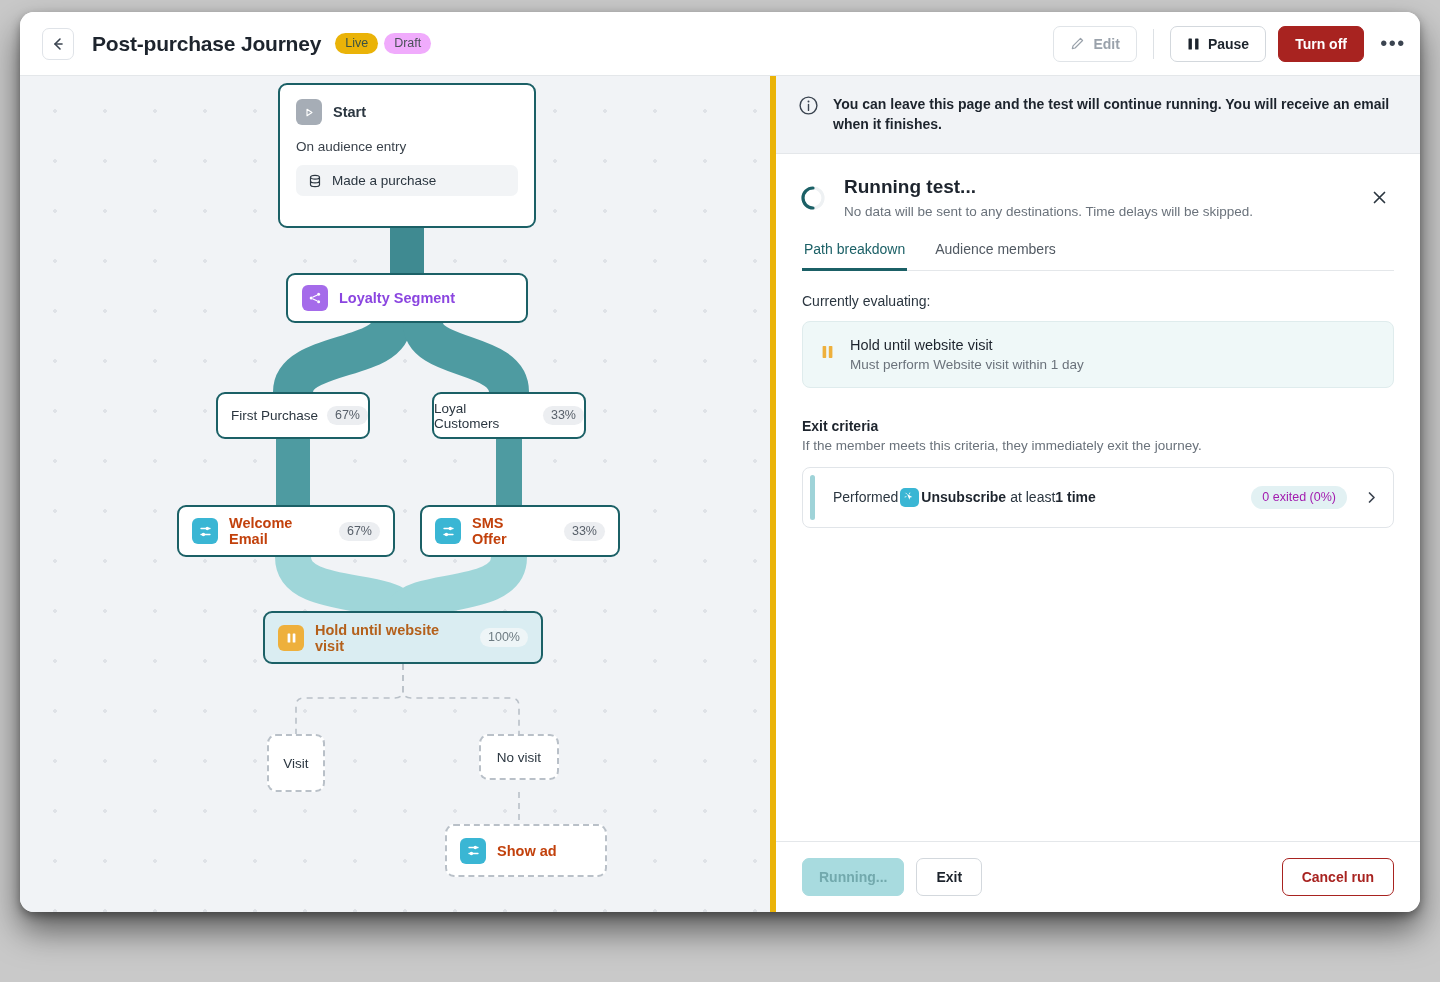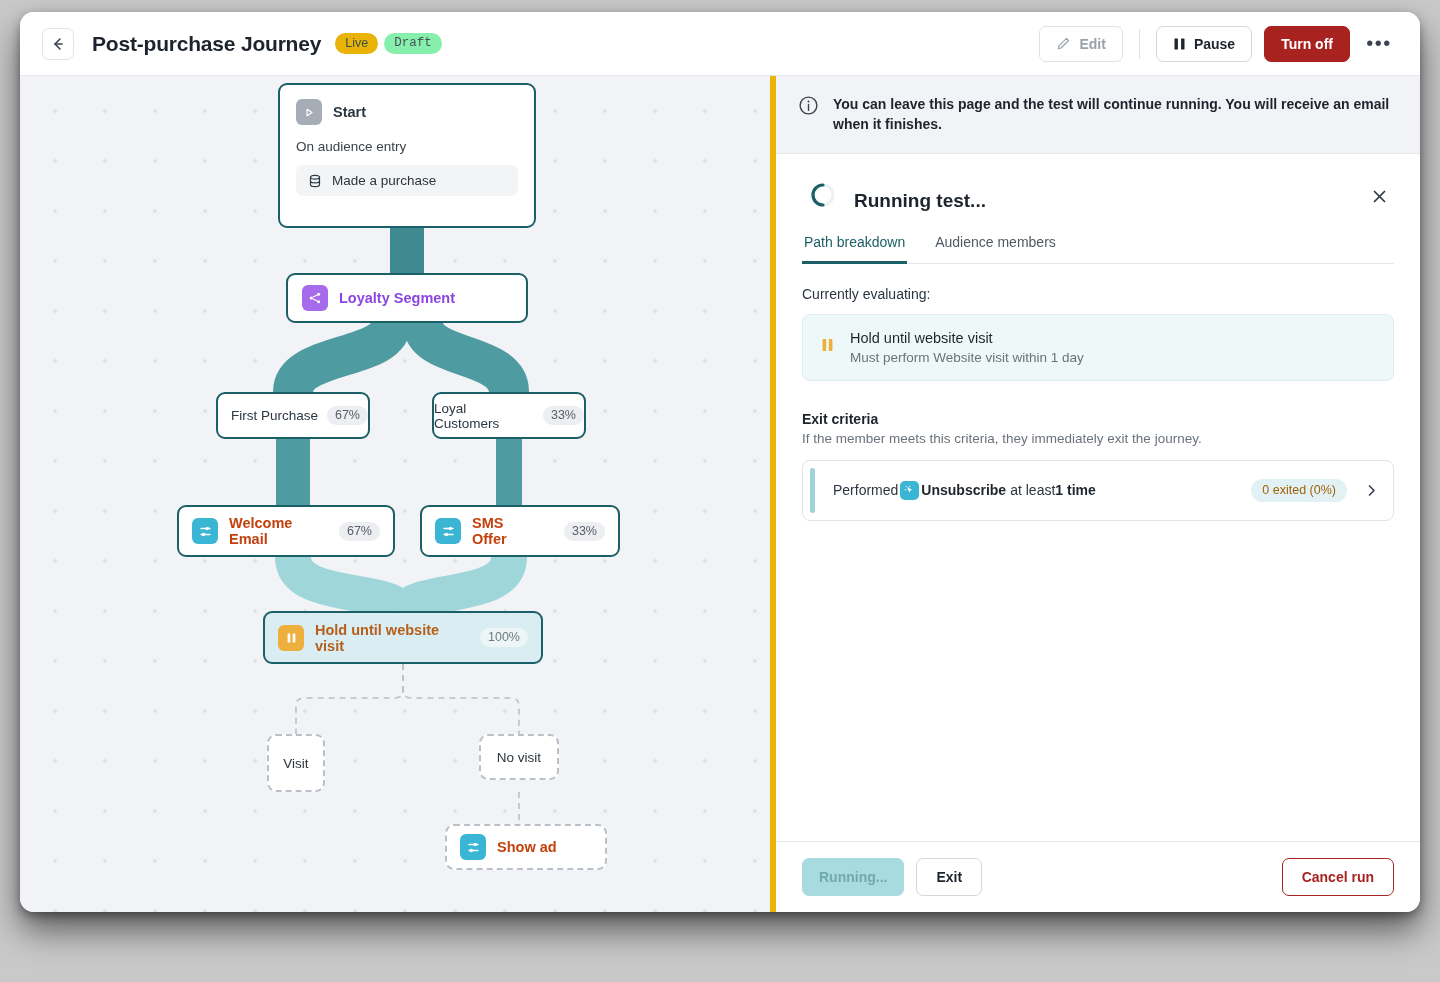--- a/index.html
+++ b/index.html
@@ -24,21 +24,21 @@
   }
 
   
   .header {
     height: 64px;
     min-height: 64px;
     background: #fff;
     border-bottom: 1px solid #e4e7ea;
     display: flex;
     align-items: center;
-    padding: 0 24px 0 22px;
+    padding: 0 10px 0 22px;
   }
   .back-btn {
     width: 32px; height: 32px;
     border: 1px solid #dfe3e8;
     border-radius: 7px;
     background: #fff;
     display: flex; align-items: center; justify-content: center;
     cursor: pointer;
     color: #3b4450;
   }
@@ -52,21 +52,21 @@
   }
   .badges { display: flex; gap: 6px; margin-left: 14px; }
   .badge {
     font-size: 12.5px;
     padding: 3px 10px 4px;
     border-radius: 11px;
     font-weight: 400;
     white-space: nowrap;
   }
   .badge.live { background: #eab308; color: #3a5244; }
-  .badge.draft { background: #86efac; color: #4a5159; font-family: Liberation Mono, monospace; }
+  .badge.draft { background: #f0abfc; color: #4a5159; }
 
   .header-spacer { flex: 1; }
 
   .hdr-actions { display: flex; align-items: center; gap: 0; }
   .btn {
     font-family: "Liberation Sans", sans-serif;
     font-size: 14px;
     font-weight: 700;
     border-radius: 7px;
     border: 1px solid #d3d8dd;
@@ -211,21 +211,21 @@
     left: 247px; top: 658px; width: 58px; height: 58px;
     display: flex; align-items: center; justify-content: center;
     font-size: 13.5px; color: #2b3640;
   }
   .node-novisit {
     left: 459px; top: 658px; width: 80px; height: 46px;
     display: flex; align-items: center; justify-content: center;
     font-size: 13.5px; color: #2b3640;
   }
   .node-showad {
-    left: 425px; top: 748px; width: 162px; height: 46px;
+    left: 425px; top: 748px; width: 162px; height: 53px;
     display: flex; align-items: center; gap: 11px;
     padding: 0 13px;
   }
 
   
   .panel {
     flex: 1;
     display: flex;
     flex-direction: column;
     background: #fff;
@@ -245,23 +245,23 @@
     color: #3b4450;
   }
   .info-text {
     font-size: 14px;
     font-weight: 700;
     color: #1d242d;
     line-height: 1.45;
   }
 
   .panel-head {
-    padding: 22px 26px 0 34px;
-    display: flex;
-    align-items: flex-end;
+    padding: 22px 26px 0 24px;
+    display: flex;
+    align-items: center;
     gap: 18px;
   }
   .spinner {
     flex: 0 0 auto;
     margin-top: 6px;
   }
   .run-title { font-size: 19px; font-weight: 700; color: #1d242d; }
   .run-sub { font-size: 13.5px; color: #6a727b; margin-top: 6px; }
   .close-x {
     margin-left: auto;
@@ -334,21 +334,21 @@
     border-radius: 5px;
     background: #3ab6d4;
     display: inline-flex; align-items: center; justify-content: center;
     flex: 0 0 auto;
     margin: 0 2px;
   }
   .bold { font-weight: 700; color: #1d242d; }
   .exit-pill {
     margin-left: auto;
     background: #e2f1f3;
-    color: #a16207;
+    color: #a21caf;
     border-radius: 12px;
     font-size: 12.5px;
     padding: 4px 11px 5px;
     white-space: nowrap;
   }
   .chev { color: #3b4450; padding: 0 8px 0 12px; display: flex; align-items: center; }
 
   .panel-footer {
     border-top: 1px solid #e4e7ea;
     padding: 16px 26px;
@@ -554,20 +554,21 @@
 
       <div class="panel-head">
         <span class="spinner">
           <svg width="26" height="26" viewBox="0 0 26 26" fill="none">
             <circle cx="13" cy="13" r="10" stroke="#eef1f3" stroke-width="3.2"></circle>
             <path class="spin-rot" d="M13 3a10 10 0 0 0 0 20" stroke="#1b6066" stroke-width="3.2" stroke-linecap="round"></path>
           </svg>
         </span>
         <div style="min-width:0;">
           <div class="run-title">Running test...</div>
+          <div class="run-sub">No data will be sent to any destinations. Time delays will be skipped.</div>
         </div>
         <button class="close-x">
           <svg width="17" height="17" viewBox="0 0 17 17">
             <path d="M3.5 3.5l10 10M13.5 3.5l-10 10" stroke="currentColor" stroke-width="1.7" stroke-linecap="round"></path>
           </svg>
         </button>
       </div>
 
       <div class="tabs">
         <div class="tab active">Path breakdown</div>

